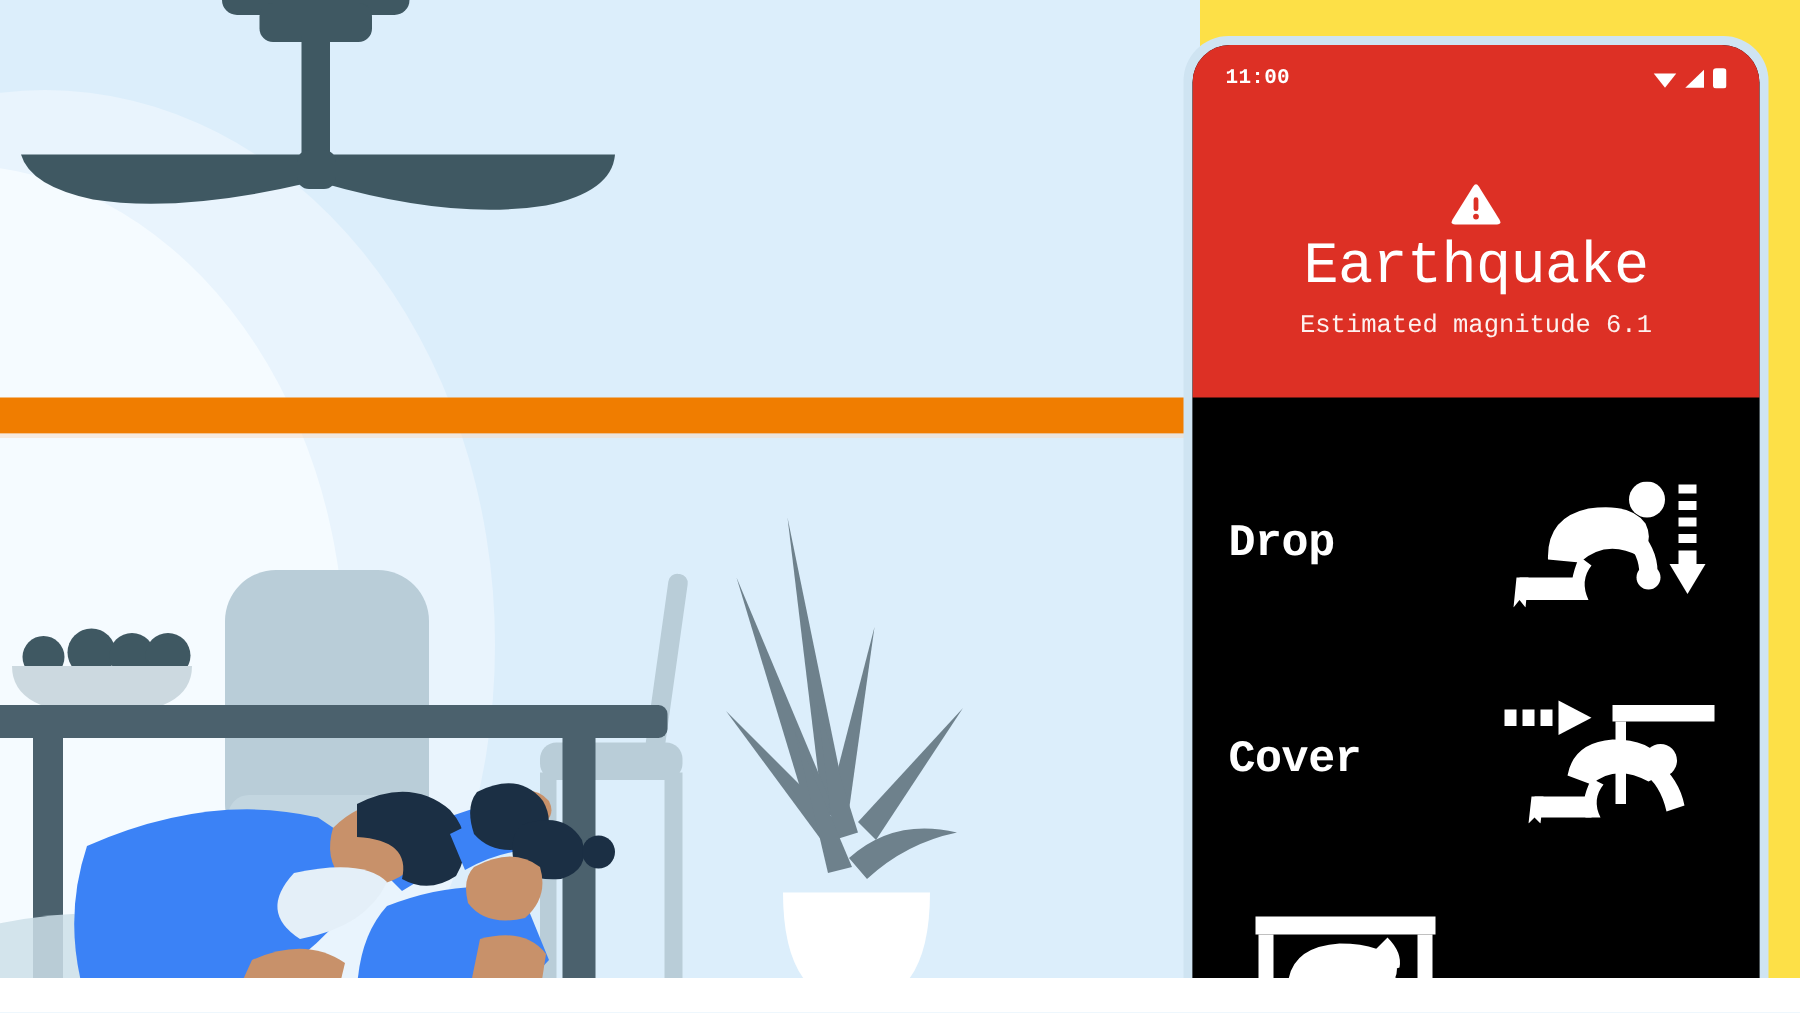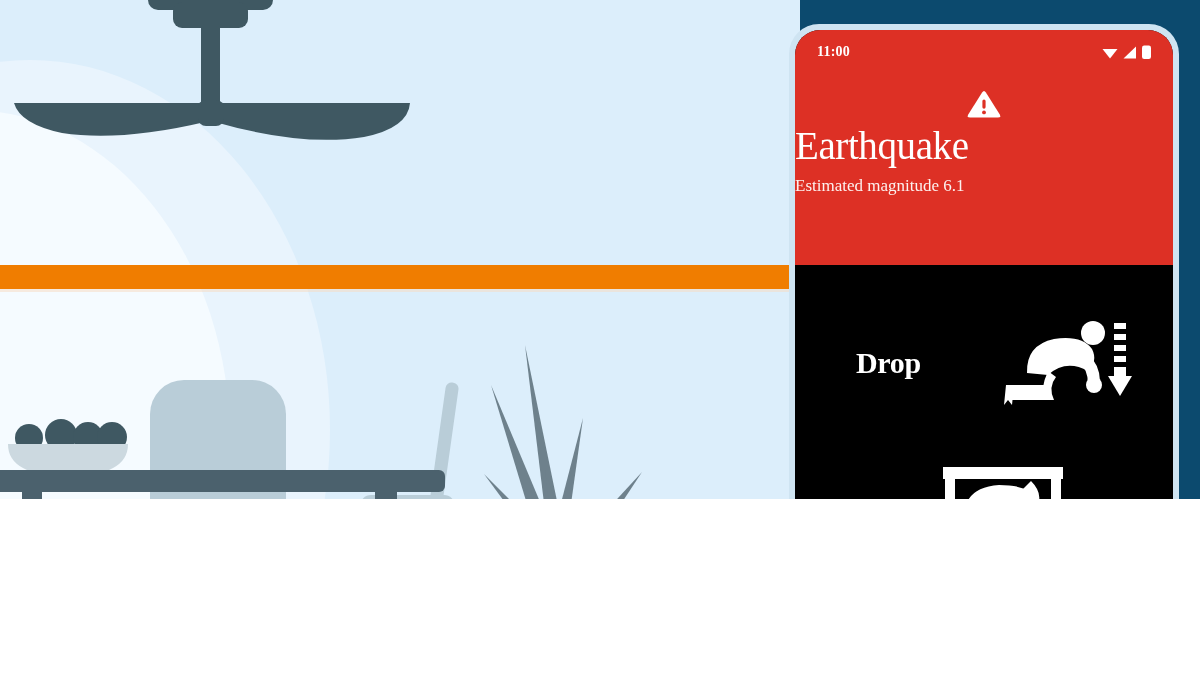--- a/index.html
+++ b/index.html
@@ -3,24 +3,24 @@
 <meta charset="utf-8">
 <style>
   html, body {
     margin: 0;
     padding: 0;
     background: #ffffff;
   }
   #root {
     position: relative;
     width: 1200px;
-    height: 499px;
+    height: 652px;
     overflow: hidden;
-    font-family: Liberation Serif, serif;
-    background: #0c4a6e;
+    font-family: Liberation Mono, monospace;
+    background: #fde047;
   }
 
   
   #scene {
     position: absolute;
     left: 0; top: 0;
     width: 1200px; height: 675px;
   }
   #scene svg { display: block; }
 
@@ -73,21 +73,22 @@
   }
   #status-icons {
     display: flex;
     align-items: center;
     gap: 5px;
   }
 
   #alert-body {
     position: absolute;
     left: 0; right: 0;
-    top: 60px;
+    top: 92px;
+    text-align: center;
   }
   #warning-icon { display: block; margin: 0 auto 6px; }
   #alert-title {
     font-size: 39px;
     font-weight: 400;
     line-height: 1.05;
     margin: 0 0 8px;
     letter-spacing: -0.4px;
     color: #ffffff;
   }
@@ -105,24 +106,23 @@
     background: #000000;
     padding: 54px 24px 0 24px;
     box-sizing: border-box;
     display: flex;
     flex-direction: column;
     gap: 56px;
   }
   .step-row {
     display: flex;
     align-items: center;
-    justify-content: center;
+    justify-content: space-between;
     gap: 10px;
     height: 88px;
-    margin-left: 32px;
   }
   .step-label {
     flex: 0 0 128px;
     color: #ffffff;
     font-size: 30px;
     font-weight: 700;
     letter-spacing: -0.3px;
     line-height: 1;
   }
   .step-figure {
@@ -281,20 +281,41 @@
                 <rect x="118" y="13" width="12" height="6"></rect>
                 <rect x="118" y="24" width="12" height="6"></rect>
                 <rect x="118" y="35" width="12" height="6"></rect>
                 <rect x="118" y="46" width="12" height="10"></rect>
                 <path d="M112 55 L136 55 L124 75 Z"></path>
               </g>
             </svg>
           </div>
         </div>
 
+        <div class="step-row">
+          <div class="step-label">Cover</div>
+          <div class="step-figure">
+            <svg width="146" height="84" viewBox="0 0 146 84">
+              <g fill="#ffffff">
+                <rect x="2" y="8" width="8" height="11"></rect>
+                <rect x="14" y="8" width="8" height="11"></rect>
+                <rect x="26" y="8" width="8" height="11"></rect>
+                <path d="M38 2 L38 25 L60 13.5 Z"></path>
+                <rect x="74" y="5" width="68" height="11"></rect>
+                <rect x="76" y="16" width="7" height="55"></rect>
+                <circle cx="106" cy="42" r="11"></circle>
+                <path d="M44 52 Q48 30 74 28 Q100 28 106 42 Q108 52 98 56 Q76 44 60 58 Z"></path>
+                <path d="M60 54 Q52 70 56 80 L66 80 Q60 68 68 58 Z"></path>
+                <path d="M22 66 L60 66 L60 80 L26 80 Z"></path>
+                <path d="M20 66 L28 66 L26 84 L22 80 L18 84 Z"></path>
+                <path d="M100 40 Q118 52 122 72 L110 76 Q106 58 94 50 Z"></path>
+              </g>
+            </svg>
+          </div>
+        </div>
 
         <div class="step-row">
           <div class="step-figure">
             <svg width="146" height="84" viewBox="0 0 146 84">
               <g fill="#ffffff">
                 <rect x="16" y="2" width="120" height="12"></rect>
                 <rect x="18" y="14" width="10" height="58"></rect>
                 <rect x="124" y="14" width="10" height="58"></rect>
                 <path d="M38 44 Q42 22 72 20 Q102 20 110 34 Q112 46 100 50 Q74 36 54 52 Z"></path>
                 <path d="M104 16 Q114 26 112 36 L100 40 Q104 30 96 24 Z"></path>

